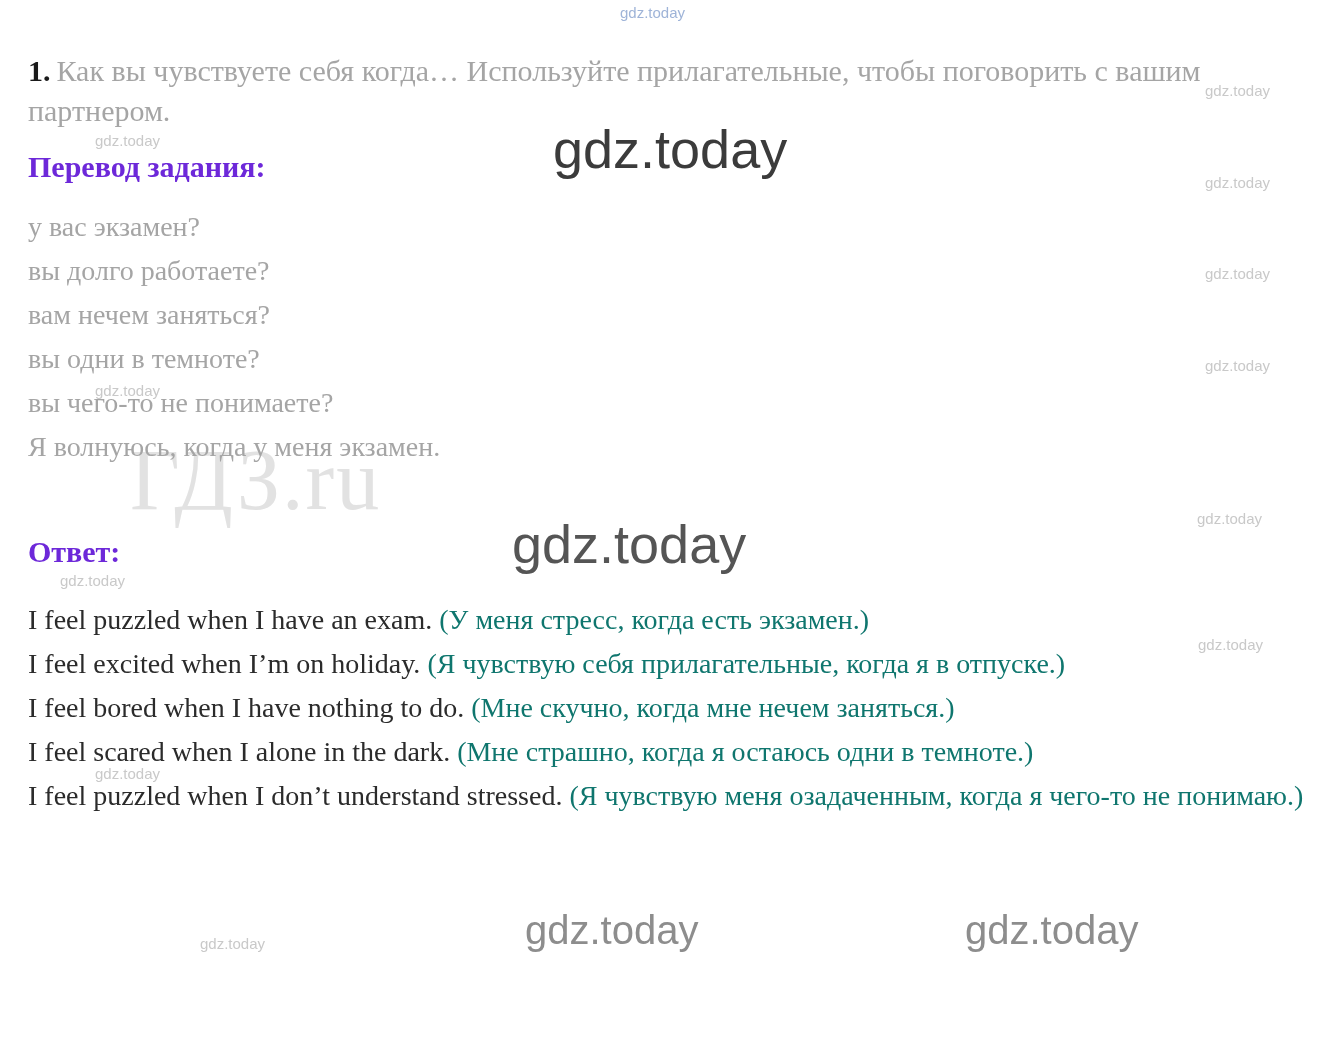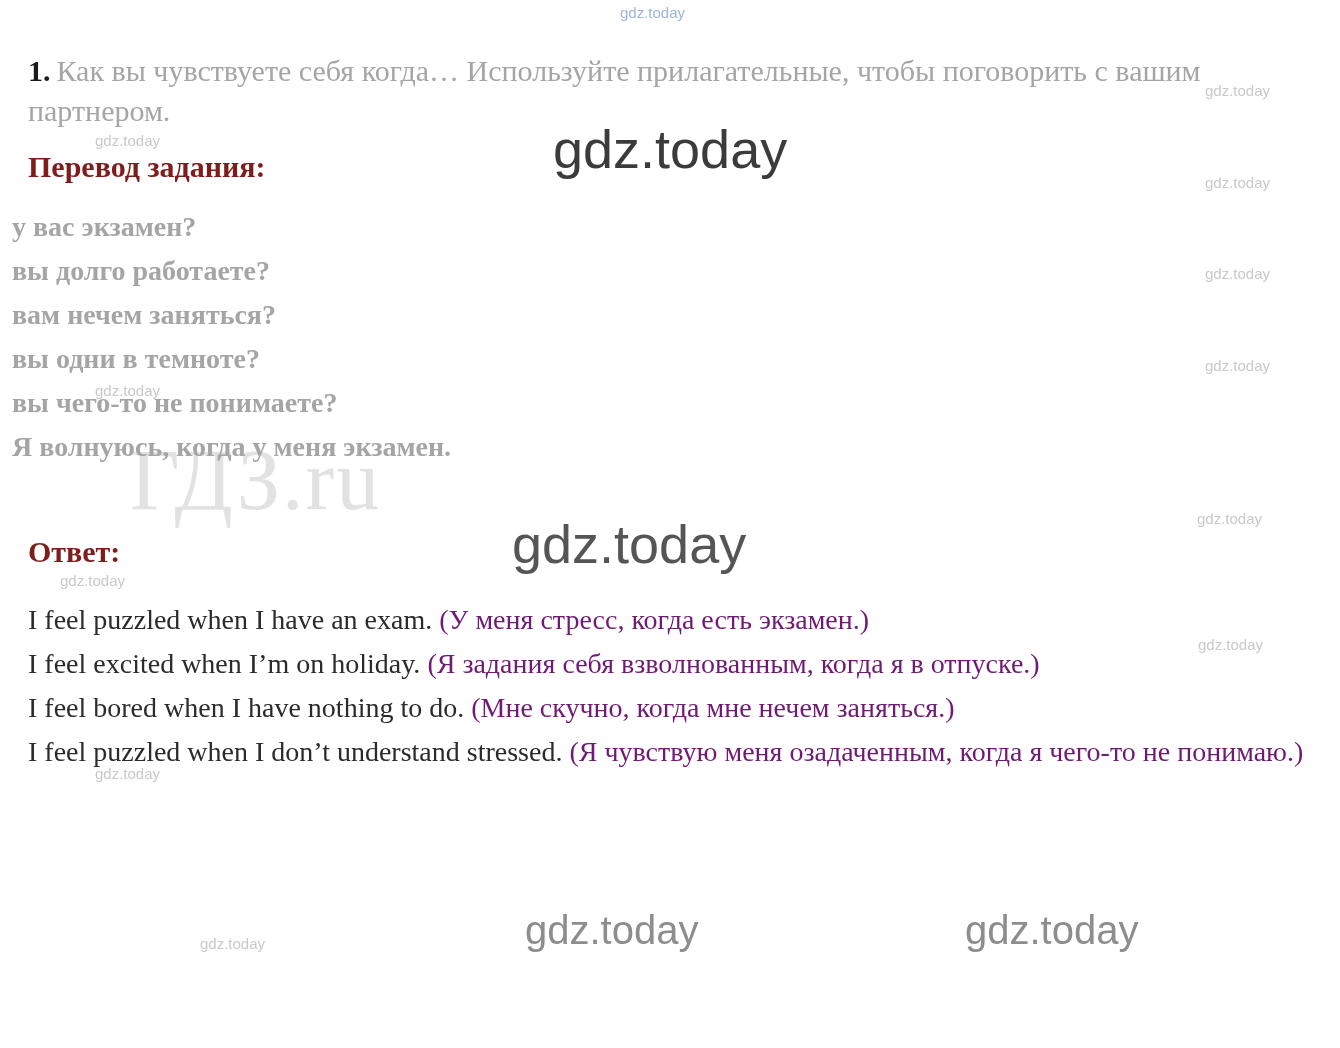--- a/index.html
+++ b/index.html
@@ -91,32 +91,31 @@
     font-weight: bold;
     color: #1a1a1a;
     font-size: 30px;
     margin-right: 6px;
   }
 
   .heading {
     position: absolute;
     left: 28px;
     font-weight: bold;
-    color: #7f1d1d;
+    color: #6d28d9;
     font-size: 30px;
   }
   #h-translate { top: 150px; }
   #h-answer { top: 535px; }
 
   .q-list {
     position: absolute;
-    left: 12px;
+    left: 28px;
     top: 205px;
     width: 900px;
-    font-weight: bold;
   }
   .q-item {
     font-size: 28px;
     line-height: 44px;
     color: #a5a5a5;
     white-space: nowrap;
   }
 
   .answers {
     position: absolute;
@@ -126,21 +125,21 @@
   }
   .a-item {
     font-size: 28px;
     line-height: 44px;
     margin-bottom: 0px;
   }
   .a-en {
     color: #2b2b2b;
   }
   .a-ru {
-    color: #701a75;
+    color: #0f766e;
   }
 </style>
 </head>
 <body>
 
 <div id="page">
 
   <div class="wm-ghost" style="left:130px; top:430px;text-align:center;">ГДЗ.ru</div>
 
   <div class="wm-small wm-blue" style="left:620px; top:4px;">gdz.today</div>
@@ -178,24 +177,27 @@
       <div class="q-item">Я волнуюсь, когда у меня экзамен.</div>
     </div>
 
     <div class="heading" id="h-answer">Ответ:</div>
 
     <div class="answers">
       <div class="a-item">
         <span class="a-en">I feel puzzled when I have an exam. </span><span class="a-ru">(У меня стресс, когда есть экзамен.)</span>
       </div>
       <div class="a-item">
-        <span class="a-en">I feel excited when I’m on holiday. </span><span class="a-ru">(Я задания себя взволнованным, когда я в отпуске.)</span>
+        <span class="a-en">I feel excited when I’m on holiday. </span><span class="a-ru">(Я чувствую себя прилагательные, когда я в отпуске.)</span>
       </div>
       <div class="a-item">
         <span class="a-en">I feel bored when I have nothing to do. </span><span class="a-ru">(Мне скучно, когда мне нечем заняться.)</span>
+      </div>
+      <div class="a-item">
+        <span class="a-en">I feel scared when I alone in the dark. </span><span class="a-ru">(Мне страшно, когда я остаюсь одни в темноте.)</span>
       </div>
       <div class="a-item">
         <span class="a-en">I feel puzzled when I don’t understand stressed. </span><span class="a-ru">(Я чувствую меня озадаченным, когда я чего-то не понимаю.)</span>
       </div>
     </div>
 
   </div>
 </div>
 
 </body></html>

